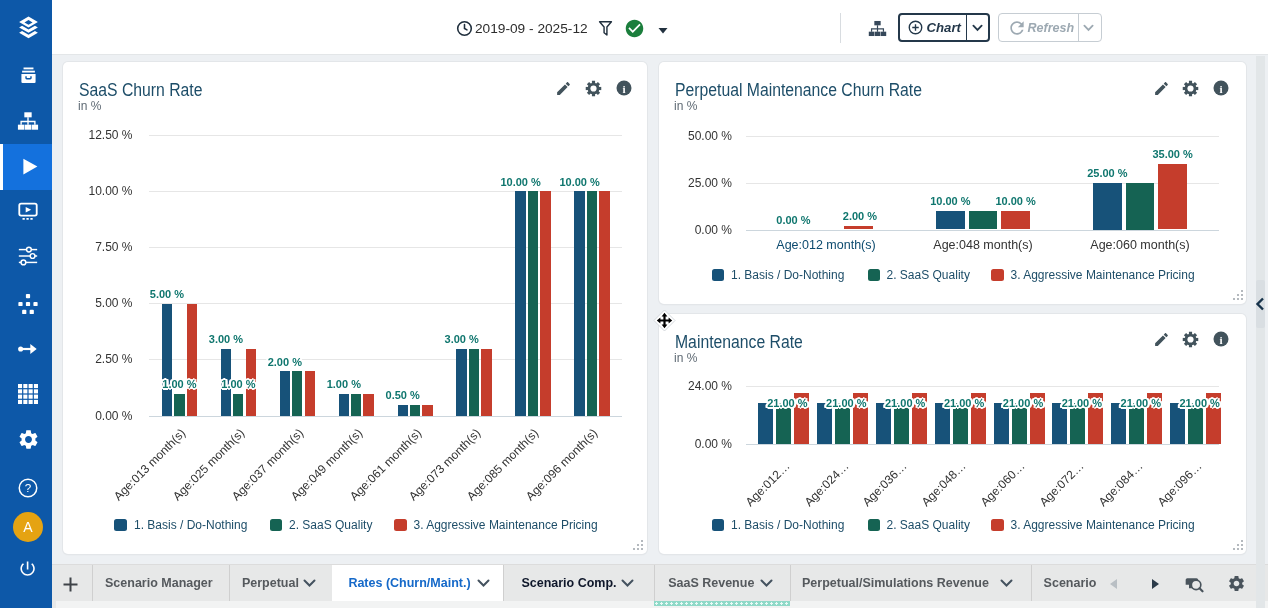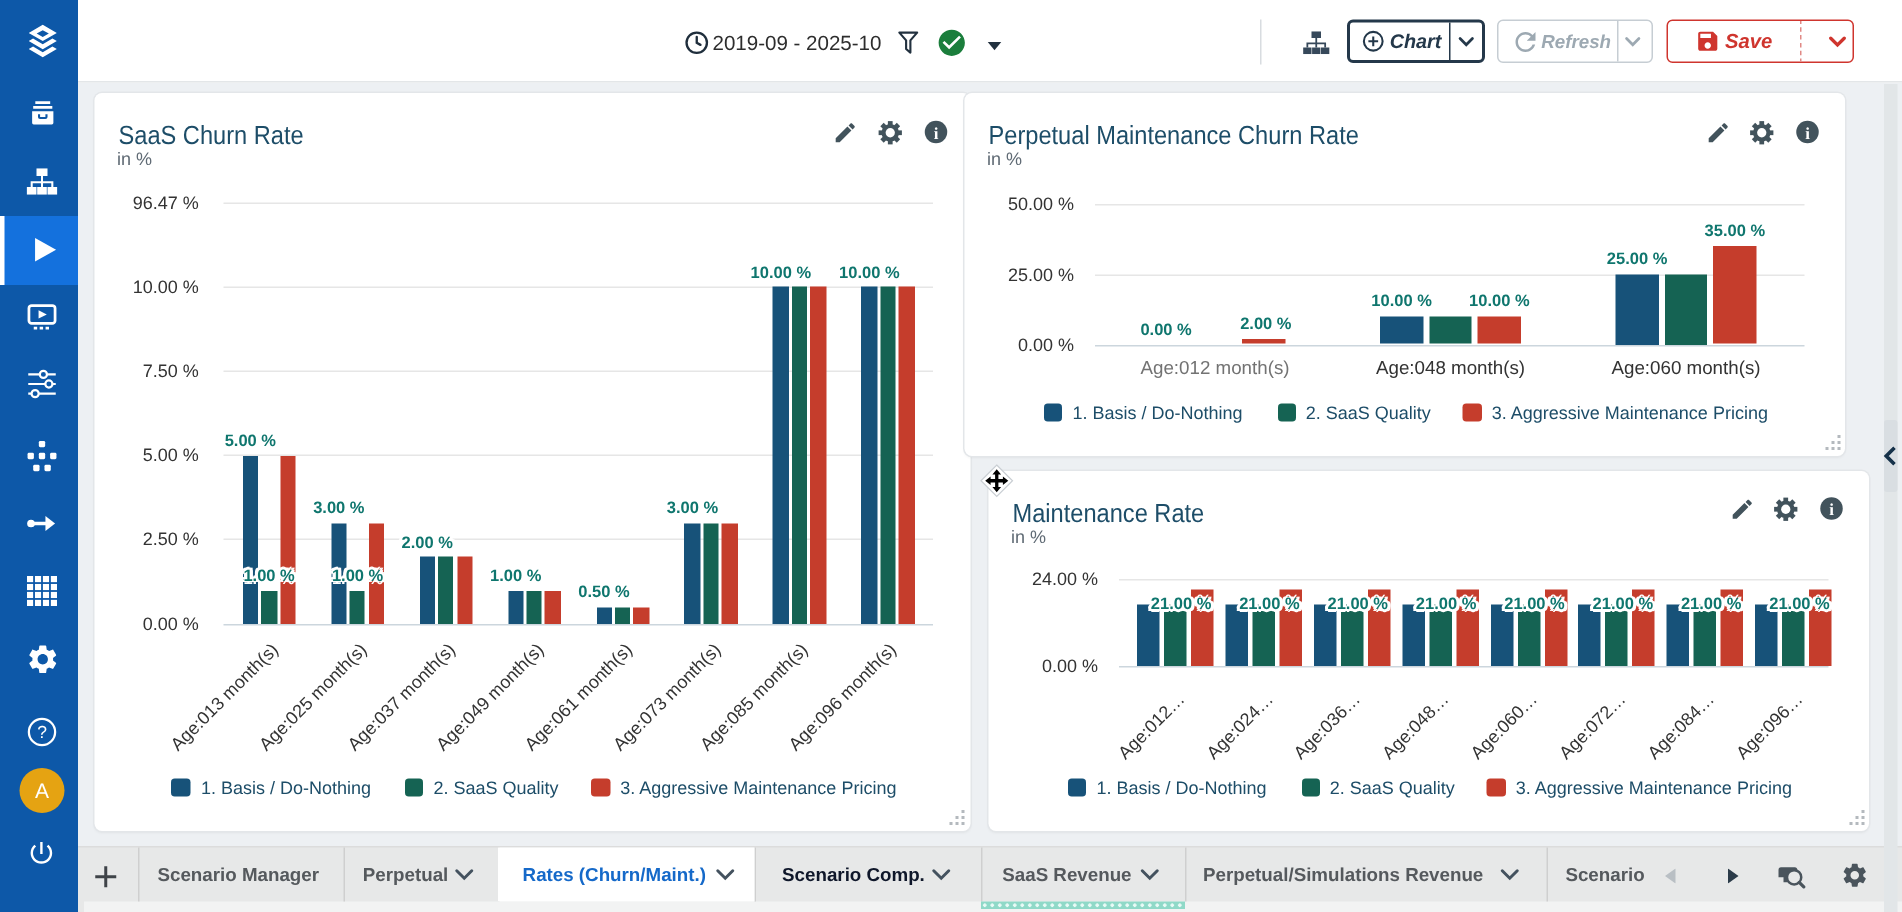--- a/index.html
+++ b/index.html
@@ -16,21 +16,21 @@
 .btn svg, .btn span { flex-shrink:0; }
 </style></head>
 <body>
 <div id="root">
 <div style="position:absolute;left:52px;top:0;width:1216px;height:55px;background:#fff;border-bottom:1px solid #e3e6e8;">
       <div style="position:absolute;left:4px;top:0;width:1212px;height:55px;">
         <svg style="position:absolute;left:400.0px;top:19.5px" width="17" height="17" viewBox="0 0 24 24">
           <circle cx="12" cy="12" r="9.6" fill="none" stroke="#1f2e3c" stroke-width="2.2"></circle>
           <path d="M12 6.5 V12 L15.5 14" fill="none" stroke="#1f2e3c" stroke-width="2.2" stroke-linecap="round"></path>
         </svg>
-        <div style="position:absolute;left:419px;top:20.5px;font-size:13.7px;color:#2d2d2d;">2019-09 - 2025-10</div>
+        <div style="position:absolute;left:419px;top:20.5px;font-size:13.7px;color:#2d2d2d;">2019-09 - 2025-12</div>
         <svg style="position:absolute;left:539.5px;top:18.5px" width="19" height="19" viewBox="0 0 24 24">
           <path d="M4.5 3.5 H19.5 L13.8 10 V20.3 L10.2 17.3 V10 Z" fill="none" stroke="#22313f" stroke-width="1.8" stroke-linejoin="round"></path>
         </svg>
         <svg style="position:absolute;left:568.0px;top:18.0px" width="21" height="21" viewBox="0 0 24 24">
           <path d="M12 2C6.48 2 2 6.48 2 12s4.48 10 10 10 10-4.48 10-10S17.52 2 12 2zm-2 15l-5-5 1.41-1.41L10 14.17l7.59-7.59L19 8l-9 9z" fill="#1b7e3c"></path>
         </svg>
         <svg style="position:absolute;left:600.5px;top:23.5px" width="12" height="12" viewBox="0 0 12 12">
           <path d="M1.5 4 L6 9.5 L10.5 4 Z" fill="#22313f"></path>
         </svg>
         <div style="position:absolute;left:784px;top:13px;width:1px;height:30px;background:#d8dce0"></div>
@@ -55,30 +55,20 @@
         <div class="btn" style="left:941.5px;width:104px;border:1px solid #c6cdd3;color:#9da9b2;">
 <svg width="20" height="20" viewBox="0 0 24 24" style="margin:0 1px 0 8px">
             <path d="M17.65 6.35C16.2 4.9 14.21 4 12 4c-4.42 0-7.99 3.58-8 8s3.57 8 8 8c3.73 0 6.84-2.55 7.73-6h-2.08c-.82 2.33-3.04 4-5.65 4-3.31 0-6-2.69-6-6s2.69-6 6-6c1.66 0 3.14.69 4.22 1.78L13 11h7V4l-2.35 2.35z" fill="#9da9b2"></path>
           </svg>
 <span style="font-weight:bold;font-size:12.5px;">Refresh</span>
 <span style="margin-left:4px;width:1px;height:29px;background:#c6cdd3;"></span>
 <svg width="11" height="8" viewBox="0 0 12 8" style="margin:0 4px">
             <path d="M1.5 1.5 L6 6 L10.5 1.5" fill="none" stroke="#9da9b2" stroke-width="2" stroke-linecap="round"></path>
           </svg>
 </div>
-        <div class="btn" style="left:1055px;width:125px;border:1px solid #cf352e;color:#cf352e;">
-<svg width="17" height="17" viewBox="0 0 24 24" style="margin:0 3px 0 18px">
-            <path d="M17 3H5c-1.11 0-2 .9-2 2v14c0 1.1.89 2 2 2h14c1.1 0 2-.9 2-2V7l-4-4zm-5 16c-1.66 0-3-1.34-3-3s1.34-3 3-3 3 1.34 3 3-1.34 3-3 3zm3-10H5V5h10v4z" fill="#cf352e"></path>
-          </svg>
-<span style="font-weight:bold;font-size:13.5px;">Save</span>
-<span style="margin-left:18px;width:0;height:29px;border-left:1px dashed #e08985;"></span>
-<svg width="12" height="8" viewBox="0 0 12 8" style="margin:0 4px 0 18px">
-            <path d="M1.5 1.5 L6 6 L10.5 1.5" fill="none" stroke="#cf352e" stroke-width="2.2" stroke-linecap="round"></path>
-          </svg>
-</div>
       </div>
     </div>
 <div class="panel" style="left:63px;top:62px;width:584px;height:492px;">
       <div class="ptitle">SaaS Churn Rate</div>
       <div class="psub">in %</div>
       <svg style="position:absolute;left:492.4px;top:17.5px" width="17" height="17" viewBox="0 0 24 24">
         <path d="M3 17.25V21h3.75L17.81 9.94l-3.75-3.75L3 17.25zM20.71 7.04c0.39-0.39 0.39-1.02 0-1.41l-2.34-2.34c-0.39-0.39-1.02-0.39-1.41 0l-1.83 1.83 3.75 3.75 1.83-1.83z" fill="#42535c"></path>
       </svg>
       <svg style="position:absolute;left:521.2px;top:16.5px" width="19" height="19" viewBox="0 0 24 24">
         <circle cx="12" cy="12" r="7.4" fill="#42535c"></circle>
@@ -90,21 +80,21 @@
         <rect x="10" y="2.2" width="4" height="4.5" fill="#42535c" transform="rotate(225 12 12)"></rect>
         <rect x="10" y="2.2" width="4" height="4.5" fill="#42535c" transform="rotate(270 12 12)"></rect>
         <rect x="10" y="2.2" width="4" height="4.5" fill="#42535c" transform="rotate(315 12 12)"></rect>
         <circle cx="12" cy="12" r="3.9" fill="#fff"></circle>
       </svg>
       <svg style="position:absolute;left:551.5px;top:17.0px" width="18" height="18" viewBox="0 0 24 24">
         <circle cx="12" cy="12" r="10" fill="#42535c"></circle>
         <text x="12" y="18" font-family="Liberation Serif, serif" font-weight="bold" font-size="15" fill="#fff" text-anchor="middle">i</text>
       </svg>
       <div style="position:absolute;left:86.0px;top:73.0px;width:473.0px;height:1px;background:#e6e6e6"></div>
-      <div class="ylab" style="left:-0.5px;top:66.0px;">96.47 %</div>
+      <div class="ylab" style="left:-0.5px;top:66.0px;">12.50 %</div>
       <div style="position:absolute;left:86.0px;top:129.0px;width:473.0px;height:1px;background:#e6e6e6"></div>
       <div class="ylab" style="left:-0.5px;top:122.0px;">10.00 %</div>
       <div style="position:absolute;left:86.0px;top:185.0px;width:473.0px;height:1px;background:#e6e6e6"></div>
       <div class="ylab" style="left:-0.5px;top:178.0px;">7.50 %</div>
       <div style="position:absolute;left:86.0px;top:241.0px;width:473.0px;height:1px;background:#e6e6e6"></div>
       <div class="ylab" style="left:-0.5px;top:234.0px;">5.00 %</div>
       <div style="position:absolute;left:86.0px;top:297.0px;width:473.0px;height:1px;background:#e6e6e6"></div>
       <div class="ylab" style="left:-0.5px;top:290.0px;">2.50 %</div>
       <div style="position:absolute;left:86.0px;top:353.5px;width:473.0px;height:1px;background:#ccd6dd"></div>
       <div class="ylab" style="left:-0.5px;top:346.5px;">0.00 %</div>
@@ -156,21 +146,21 @@
       <div style="position:absolute;left:226.0px;top:455.5px;font-size:12px;color:#1d4d68;white-space:nowrap;">2. SaaS Quality</div>
       <div style="position:absolute;left:331.0px;top:456.5px;width:12.5px;height:12.5px;border-radius:2.5px;background:#c53d2c"></div>
       <div style="position:absolute;left:350.5px;top:455.5px;font-size:12px;color:#1d4d68;white-space:nowrap;">3. Aggressive Maintenance Pricing</div>
       <div style="position:absolute;left:578px;top:478px;width:2px;height:2px;background:#b4b9be"></div>
       <div style="position:absolute;left:574px;top:482px;width:2px;height:2px;background:#b4b9be"></div>
       <div style="position:absolute;left:578px;top:482px;width:2px;height:2px;background:#b4b9be"></div>
       <div style="position:absolute;left:570px;top:486px;width:2px;height:2px;background:#b4b9be"></div>
       <div style="position:absolute;left:574px;top:486px;width:2px;height:2px;background:#b4b9be"></div>
       <div style="position:absolute;left:578px;top:486px;width:2px;height:2px;background:#b4b9be"></div>
     </div>
-<div class="panel" style="left:643px;top:62px;width:587px;height:242px;">
+<div class="panel" style="left:659px;top:62px;width:587px;height:242px;">
       <div class="ptitle">Perpetual Maintenance Churn Rate</div>
       <div class="psub">in %</div>
       <svg style="position:absolute;left:493.6px;top:17.5px" width="17" height="17" viewBox="0 0 24 24">
         <path d="M3 17.25V21h3.75L17.81 9.94l-3.75-3.75L3 17.25zM20.71 7.04c0.39-0.39 0.39-1.02 0-1.41l-2.34-2.34c-0.39-0.39-1.02-0.39-1.41 0l-1.83 1.83 3.75 3.75 1.83-1.83z" fill="#42535c"></path>
       </svg>
       <svg style="position:absolute;left:522.4px;top:16.5px" width="19" height="19" viewBox="0 0 24 24">
         <circle cx="12" cy="12" r="7.4" fill="#42535c"></circle>
         <rect x="10" y="2.2" width="4" height="4.5" fill="#42535c" transform="rotate(0 12 12)"></rect>
         <rect x="10" y="2.2" width="4" height="4.5" fill="#42535c" transform="rotate(45 12 12)"></rect>
         <rect x="10" y="2.2" width="4" height="4.5" fill="#42535c" transform="rotate(90 12 12)"></rect>
@@ -197,21 +187,21 @@
       <div class="bar" style="left:342.3px;top:148.7px;width:28.6px;height:18.8px;background:#c53d2c"></div>
       <div class="bar" style="left:434.1px;top:120.5px;width:28.6px;height:47.0px;background:#175279"></div>
       <div class="bar" style="left:466.7px;top:120.5px;width:28.6px;height:47.0px;background:#156353"></div>
       <div class="bar" style="left:499.3px;top:101.7px;width:28.6px;height:65.8px;background:#c53d2c"></div>
       <div class="vlab" style="left:94.4px;top:152.0px;">0.00 %</div>
       <div class="vlab" style="left:160.9px;top:148.2px;">2.00 %</div>
       <div class="vlab" style="left:251.4px;top:133.2px;">10.00 %</div>
       <div class="vlab" style="left:316.6px;top:133.2px;">10.00 %</div>
       <div class="vlab" style="left:408.4px;top:105.0px;">25.00 %</div>
       <div class="vlab" style="left:473.6px;top:86.2px;">35.00 %</div>
-      <div style="position:absolute;left:87.0px;top:175.5px;width:160px;text-align:center;font-size:12.5px;color:#737373">Age:012 month(s)</div>
+      <div style="position:absolute;left:87.0px;top:175.5px;width:160px;text-align:center;font-size:12.5px;color:#0c4a6e">Age:012 month(s)</div>
       <div style="position:absolute;left:244.0px;top:175.5px;width:160px;text-align:center;font-size:12.5px;color:#333">Age:048 month(s)</div>
       <div style="position:absolute;left:401.0px;top:175.5px;width:160px;text-align:center;font-size:12.5px;color:#333">Age:060 month(s)</div>
       <div style="position:absolute;left:52.6px;top:206.8px;width:12.5px;height:12.5px;border-radius:2.5px;background:#175279"></div>
       <div style="position:absolute;left:72.0px;top:205.8px;font-size:12px;color:#1d4d68;white-space:nowrap;">1. Basis / Do-Nothing</div>
       <div style="position:absolute;left:208.8px;top:206.8px;width:12.5px;height:12.5px;border-radius:2.5px;background:#156353"></div>
       <div style="position:absolute;left:227.5px;top:205.8px;font-size:12px;color:#1d4d68;white-space:nowrap;">2. SaaS Quality</div>
       <div style="position:absolute;left:332.1px;top:206.8px;width:12.5px;height:12.5px;border-radius:2.5px;background:#c53d2c"></div>
       <div style="position:absolute;left:351.5px;top:205.8px;font-size:12px;color:#1d4d68;white-space:nowrap;">3. Aggressive Maintenance Pricing</div>
       <div style="position:absolute;left:582px;top:228px;width:2px;height:2px;background:#b4b9be"></div>
       <div style="position:absolute;left:578px;top:232px;width:2px;height:2px;background:#b4b9be"></div>

